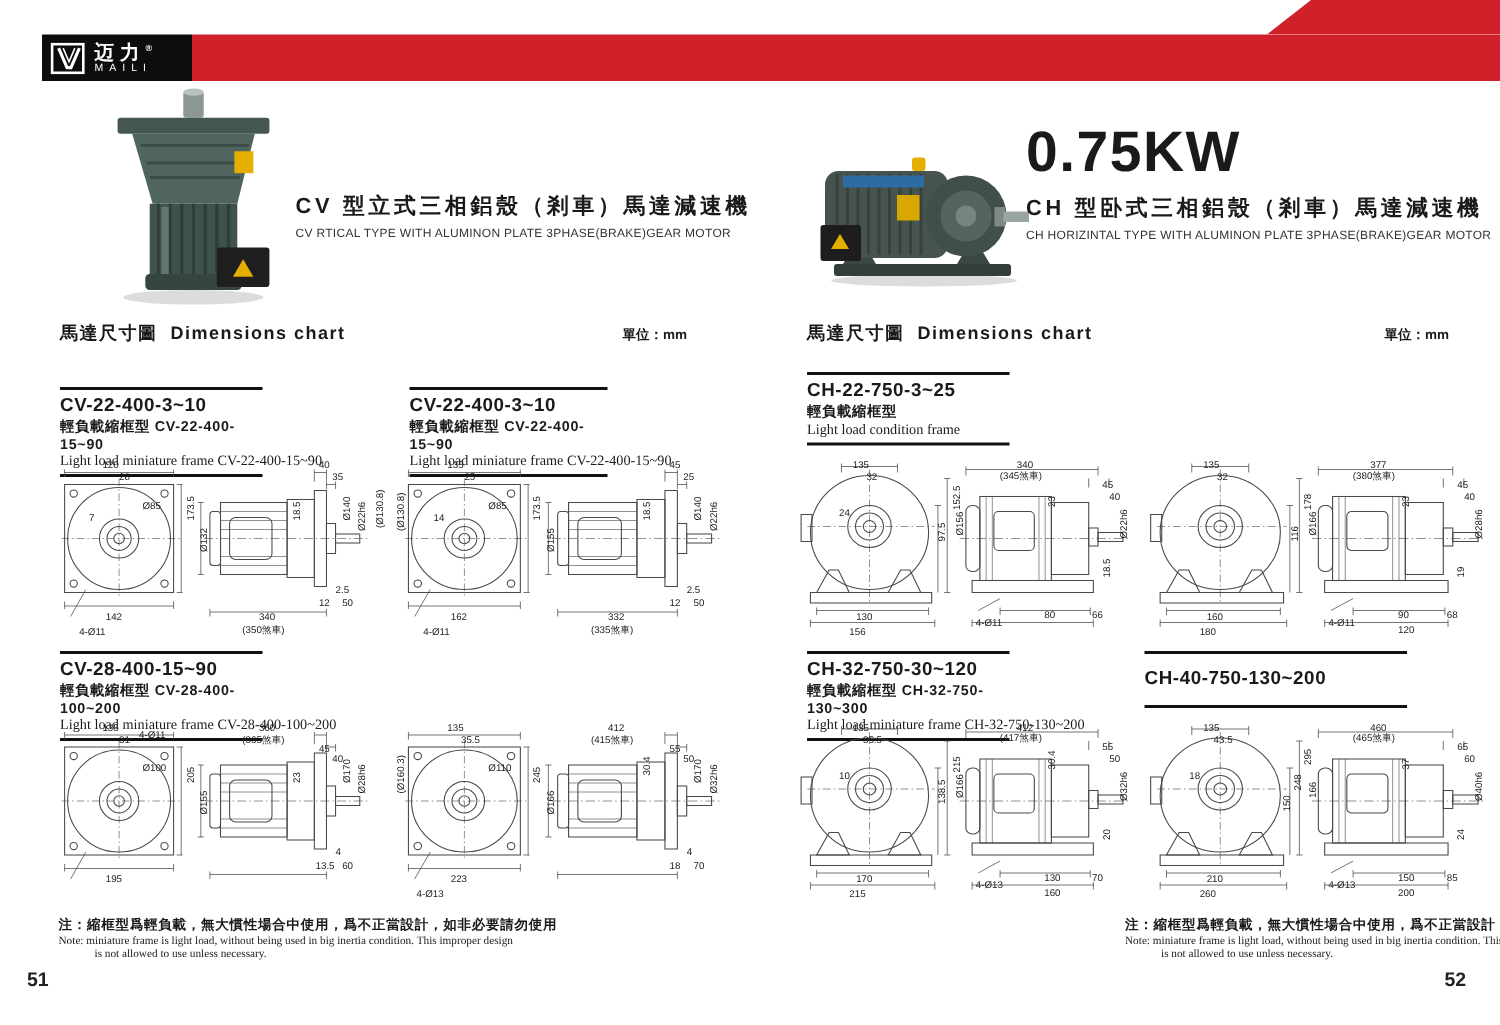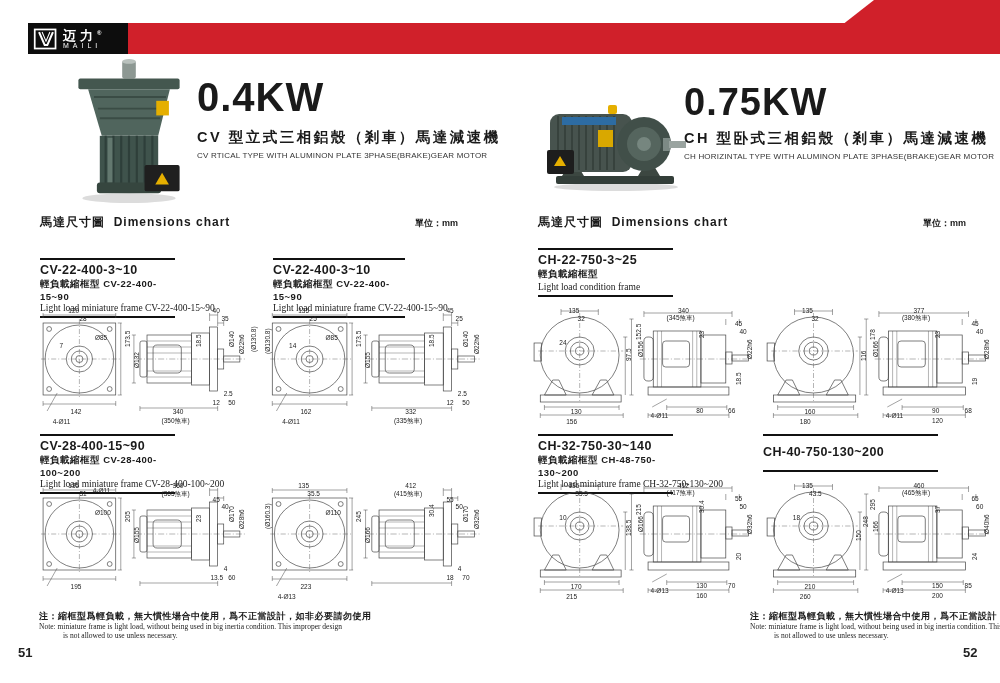--- a/index.html
+++ b/index.html
@@ -65,21 +65,20 @@
     <path d="M18 32 L102 32 L90 80 L32 80 Z" fill="#50655d"></path>
     <path d="M24 40 h74 M28 52 h68 M30 62 h62" stroke="#3a4c45" stroke-width="2" fill="none"></path>
     <rect x="88" y="44" width="13" height="15" fill="#e5af00"></rect>
     <rect x="30" y="80" width="60" height="50" fill="#3f534c"></rect>
     <path d="M36 80 v50 M44 80 v50 M52 80 v50 M60 80 v50 M68 80 v50 M76 80 v50 M84 80 v50" stroke="#2e3f3a" stroke-width="2.2"></path>
     <rect x="38" y="82" width="5" height="46" fill="#63786f"></rect>
     <rect x="27" y="128" width="66" height="11" rx="3" fill="#36463f"></rect>
     <rect x="76" y="110" width="36" height="27" rx="2" fill="#1f1f1f"></rect>
     <path d="M94 118 l7 12 h-14 z" fill="#e5af00"></path>
   </svg>
-  <div class="power" style="left:197px;top:75px">0.4KW</div>
   <div class="title-cn" style="left:197px;top:128px">CV 型立式三相鋁殼（剎車）馬達減速機</div>
   <div class="title-en" style="left:197px;top:151px">CV RTICAL TYPE WITH ALUMINON PLATE 3PHASE(BRAKE)GEAR MOTOR</div>
 
   <svg style="position:absolute;left:538px;top:92px" width="150" height="100" viewBox="0 0 150 100">
     <ellipse cx="78" cy="95" rx="62" ry="4" fill="#dcdcdc"></ellipse>
     <rect x="18" y="84" width="118" height="8" rx="2" fill="#333e39"></rect>
     <path d="M24 84 l6 -10 h10 l6 10 z M100 84 l6 -10 h10 l6 10 z" fill="#3c4741"></path>
     <rect x="12" y="22" width="82" height="58" rx="9" fill="#47534e"></rect>
     <path d="M20 24 v54 M27 24 v54 M34 24 v54 M41 24 v54 M48 24 v54 M55 24 v54 M62 24 v54 M69 24 v54 M76 24 v54" stroke="#37423d" stroke-width="2"></path>
     <rect x="24" y="25" width="54" height="8" fill="#2d6ca3"></rect>
@@ -125,22 +124,22 @@
   </div>
   <div class="mblock" style="left:40px;top:434px;width:135px">
     <div class="rule"></div>
     <div class="mname">CV-28-400-15~90</div>
     <div class="subcn">輕負載縮框型  CV-28-400-100~200</div>
     <div class="suben">Light load miniature frame  CV-28-400-100~200</div>
     <div class="rule"></div>
   </div>
   <div class="mblock" style="left:538px;top:434px;width:135px">
     <div class="rule"></div>
-    <div class="mname">CH-32-750-30~140</div>
-    <div class="subcn">輕負載縮框型  CH-48-750-130~200</div>
+    <div class="mname">CH-32-750-30~120</div>
+    <div class="subcn">輕負載縮框型  CH-32-750-130~300</div>
     <div class="suben">Light load miniature frame  CH-32-750-130~200</div>
     <div class="rule"></div>
   </div>
   <div class="mblock solo" style="left:763px;top:434px;width:175px">
     <div class="rule"></div>
     <div class="mname">CH-40-750-130~200</div>
     <div class="rule"></div>
   </div>
 
   <div class="cell" style="left:35px;top:307px;width:222px;height:118px">

